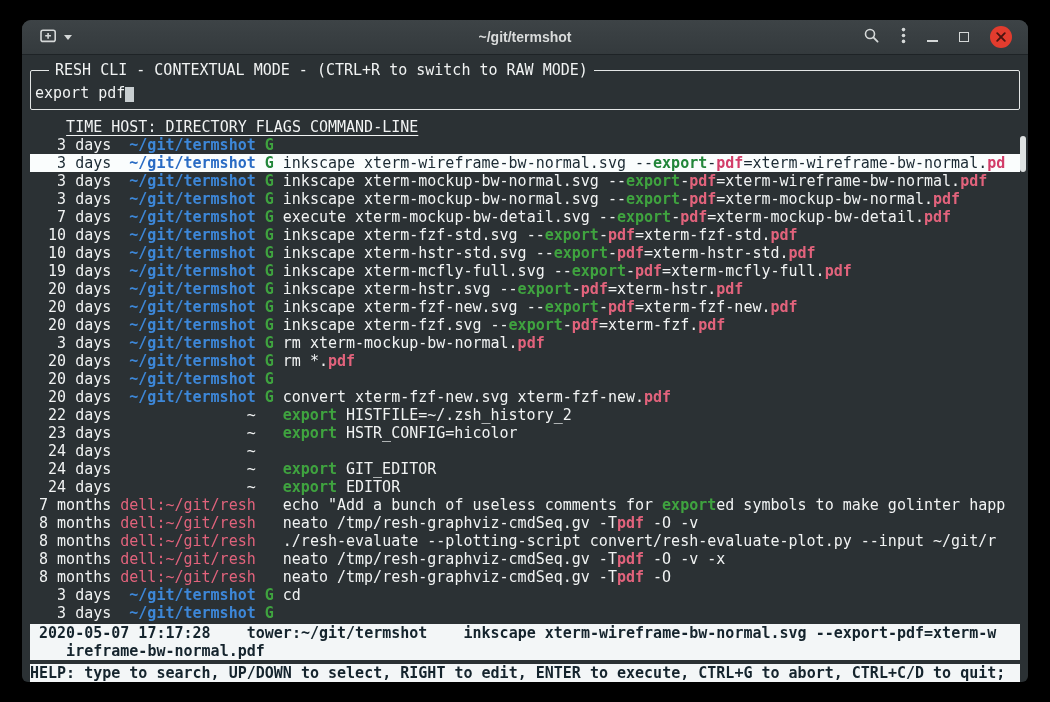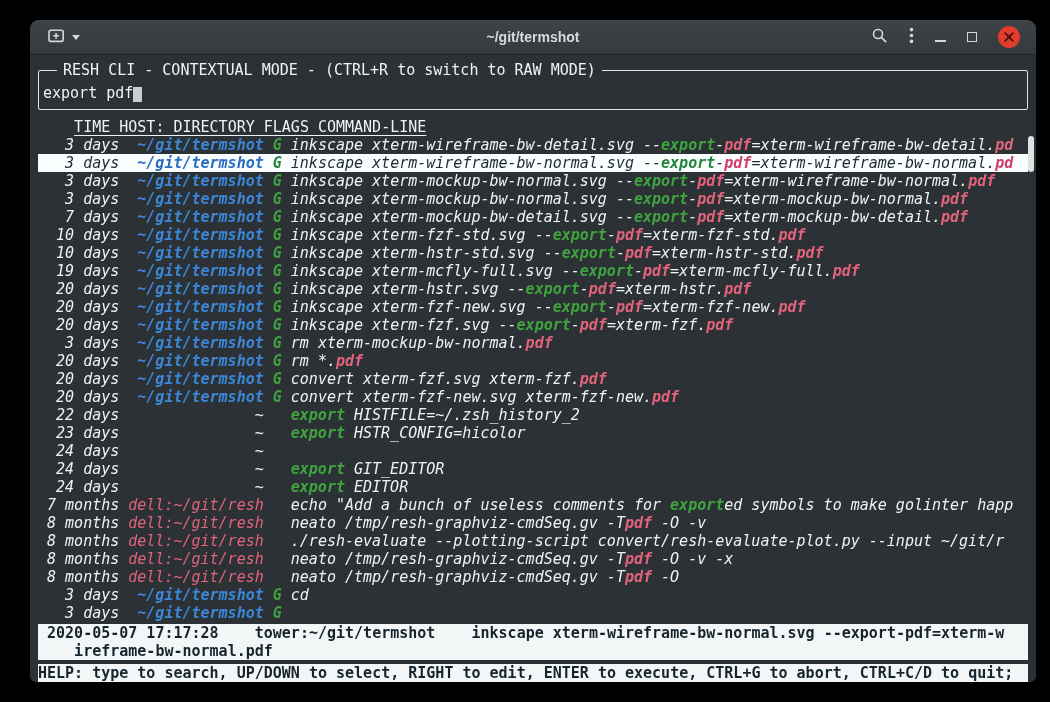--- a/index.html
+++ b/index.html
@@ -11,21 +11,21 @@
     --directory-blue:#3d87d8; --remote-pink:#e2637c;
     --match-green:#3fa33f; --match-pink:#e2637c; --flag-green:#3fa33f;
     --selected-bg:#fafdfd; --selected-fg:#1b2a33;
     --bar-bg:#f3f6f7; --bar-fg:#15242d;
     --titlebar-top:#3d4346; --titlebar-bottom:#343a3d; --title-fg:#d9dbdb;
     --icon-gray:#d5d8d8; --close-red:#e23c2e; --box-border:#e3e6e6; --cursor:#c9cfd1;
   }
 
   .window{ position:absolute; left:22px; top:20px; width:1006px; height:662px;
            border-radius:9px 9px 6px 6px; overflow:hidden; background:var(--background);
-           box-shadow:0 3px 20px rgba(0,0,0,.65);margin-left:8px; }
+           box-shadow:0 3px 20px rgba(0,0,0,.65); }
 
   
   .titlebar{ height:35px; background:linear-gradient(var(--titlebar-top),var(--titlebar-bottom));
              border-bottom:1px solid #1e2326; display:flex; align-items:center; position:relative;
              font-family:"Liberation Sans","DejaVu Sans",sans-serif; }
   .titlebar .title{ position:absolute; left:0; right:0; text-align:center; color:var(--title-fg);
                     font-size:14px; font-weight:bold; pointer-events:none; }
   .tb-left{ display:flex; align-items:center; gap:7px; margin-left:18px; z-index:1; }
   .tb-right{ display:flex; align-items:center; gap:21px; margin-left:auto; margin-right:16px; z-index:1; }
   .tb-btn{ background:none; border:none; display:flex; align-items:center; justify-content:center;
@@ -46,21 +46,21 @@
   .search-box .box-title{ position:absolute; top:-10px; left:18px; background:var(--background);
                           padding:0 6px; white-space:pre; }
   .search-line{ white-space:pre; }
   .cursor{ display:inline-block; width:9px; height:15px; background:var(--cursor);
            vertical-align:text-bottom; }
 
   .header-row{ margin-top:8px; padding-left:4ch; white-space:pre; }
   .header-row .u{ text-decoration:underline; text-underline-offset:3px; }
 
   .rows{ }
-  .row{ display:flex; height:18px;font-style:italic; }
+  .row{ display:flex; height:18px; }
   .col-time{ flex:0 0 9ch; text-align:right; white-space:pre; }
   .col-loc{ flex:0 0 15ch; margin-left:1ch; text-align:right; white-space:pre; }
   .col-flag{ flex:0 0 1ch; margin-left:1ch; white-space:pre; color:var(--flag-green); font-weight:bold; }
   .col-cmd{ margin-left:1ch; white-space:pre; overflow:hidden; flex:1; }
 
   .sty-plain{ color:inherit; }
   .sty-dir{ color:var(--directory-blue); font-weight:bold; }
   .sty-host{ color:var(--remote-pink); }
   .sty-match-a{ color:var(--match-green); font-weight:bold; }
   .sty-match-b{ color:var(--match-pink); font-weight:bold; }
@@ -142,21 +142,20 @@
       <div class="search-line"><span>export pdf</span><span class="cursor"></span></div>
     </div>
 
     <div class="header-row"><span class="u">TIME HOST: DIRECTORY FLAGS COMMAND-LINE</span></div>
 
     <div class="rows">
         <div class="row">
           <span class="col-time">3 days</span>
           <span class="col-loc"><span class="sty-dir">~/git/termshot</span></span>
           <span class="col-flag">G</span>
-          <span class="col-cmd"><span class="sty-plain">inkscape xterm-wireframe-bw-detail.svg --</span><span class="sty-match-a">export</span><span class="sty-plain">-</span><span class="sty-match-b">pdf</span><span class="sty-plain">=xterm-wireframe-bw-detail.</span><span class="sty-match-b">pd</span></span>
         </div>
         <div class="row selected">
           <span class="col-time">3 days</span>
           <span class="col-loc"><span class="sty-dir">~/git/termshot</span></span>
           <span class="col-flag">G</span>
           <span class="col-cmd"><span class="sty-plain">inkscape xterm-wireframe-bw-normal.svg --</span><span class="sty-match-a">export</span><span class="sty-plain">-</span><span class="sty-match-b">pdf</span><span class="sty-plain">=xterm-wireframe-bw-normal.</span><span class="sty-match-b">pd</span></span>
         </div>
         <div class="row">
           <span class="col-time">3 days</span>
           <span class="col-loc"><span class="sty-dir">~/git/termshot</span></span>
@@ -166,21 +165,21 @@
         <div class="row">
           <span class="col-time">3 days</span>
           <span class="col-loc"><span class="sty-dir">~/git/termshot</span></span>
           <span class="col-flag">G</span>
           <span class="col-cmd"><span class="sty-plain">inkscape xterm-mockup-bw-normal.svg --</span><span class="sty-match-a">export</span><span class="sty-plain">-</span><span class="sty-match-b">pdf</span><span class="sty-plain">=xterm-mockup-bw-normal.</span><span class="sty-match-b">pdf</span></span>
         </div>
         <div class="row">
           <span class="col-time">7 days</span>
           <span class="col-loc"><span class="sty-dir">~/git/termshot</span></span>
           <span class="col-flag">G</span>
-          <span class="col-cmd"><span class="sty-plain">inkscape xterm-mockup-bw-detail.svg --</span><span class="sty-match-a">export</span><span class="sty-plain">-</span><span class="sty-match-b">pdf</span><span class="sty-plain">=xterm-mockup-bw-detail.</span><span class="sty-match-b">pdf</span></span>
+          <span class="col-cmd"><span class="sty-plain">execute xterm-mockup-bw-detail.svg --</span><span class="sty-match-a">export</span><span class="sty-plain">-</span><span class="sty-match-b">pdf</span><span class="sty-plain">=xterm-mockup-bw-detail.</span><span class="sty-match-b">pdf</span></span>
         </div>
         <div class="row">
           <span class="col-time">10 days</span>
           <span class="col-loc"><span class="sty-dir">~/git/termshot</span></span>
           <span class="col-flag">G</span>
           <span class="col-cmd"><span class="sty-plain">inkscape xterm-fzf-std.svg --</span><span class="sty-match-a">export</span><span class="sty-plain">-</span><span class="sty-match-b">pdf</span><span class="sty-plain">=xterm-fzf-std.</span><span class="sty-match-b">pdf</span></span>
         </div>
         <div class="row">
           <span class="col-time">10 days</span>
           <span class="col-loc"><span class="sty-dir">~/git/termshot</span></span>
@@ -220,21 +219,20 @@
         <div class="row">
           <span class="col-time">20 days</span>
           <span class="col-loc"><span class="sty-dir">~/git/termshot</span></span>
           <span class="col-flag">G</span>
           <span class="col-cmd"><span class="sty-plain">rm *.</span><span class="sty-match-b">pdf</span></span>
         </div>
         <div class="row">
           <span class="col-time">20 days</span>
           <span class="col-loc"><span class="sty-dir">~/git/termshot</span></span>
           <span class="col-flag">G</span>
-          <span class="col-cmd"><span class="sty-plain">convert xterm-fzf.svg xterm-fzf.</span><span class="sty-match-b">pdf</span></span>
         </div>
         <div class="row">
           <span class="col-time">20 days</span>
           <span class="col-loc"><span class="sty-dir">~/git/termshot</span></span>
           <span class="col-flag">G</span>
           <span class="col-cmd"><span class="sty-plain">convert xterm-fzf-new.svg xterm-fzf-new.</span><span class="sty-match-b">pdf</span></span>
         </div>
         <div class="row">
           <span class="col-time">22 days</span>
           <span class="col-loc"><span class="sty-plain">~</span></span>

